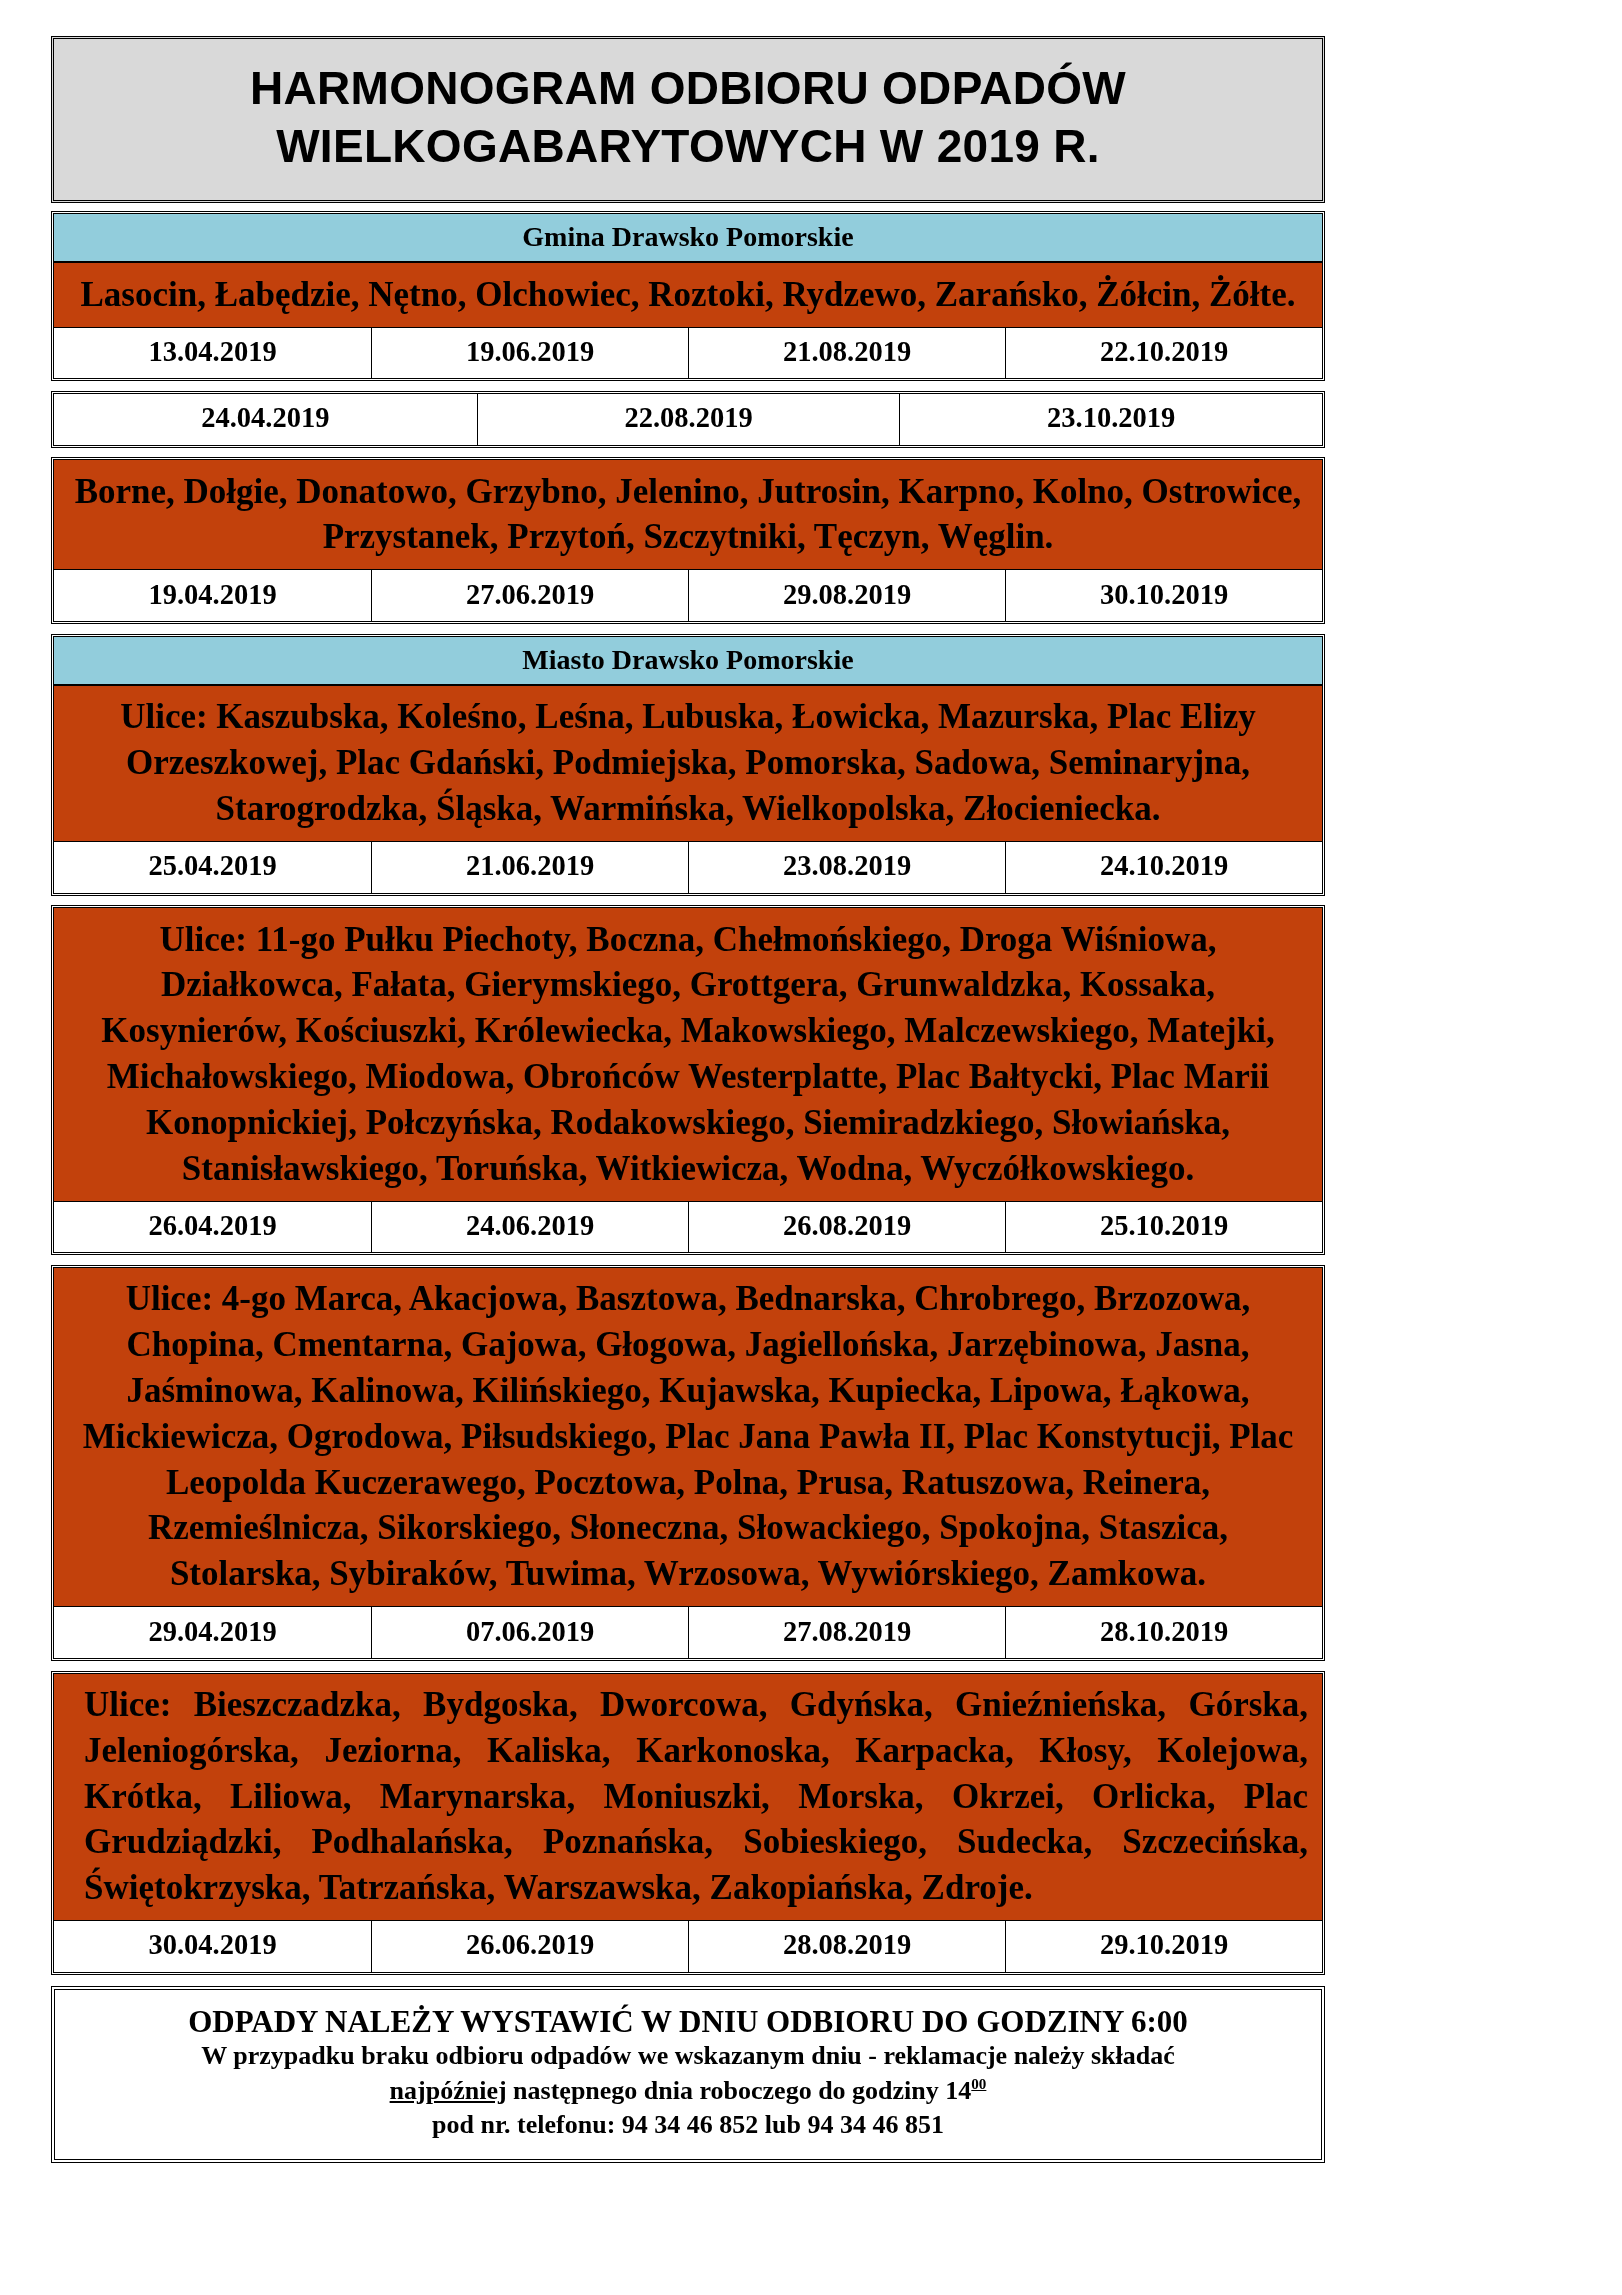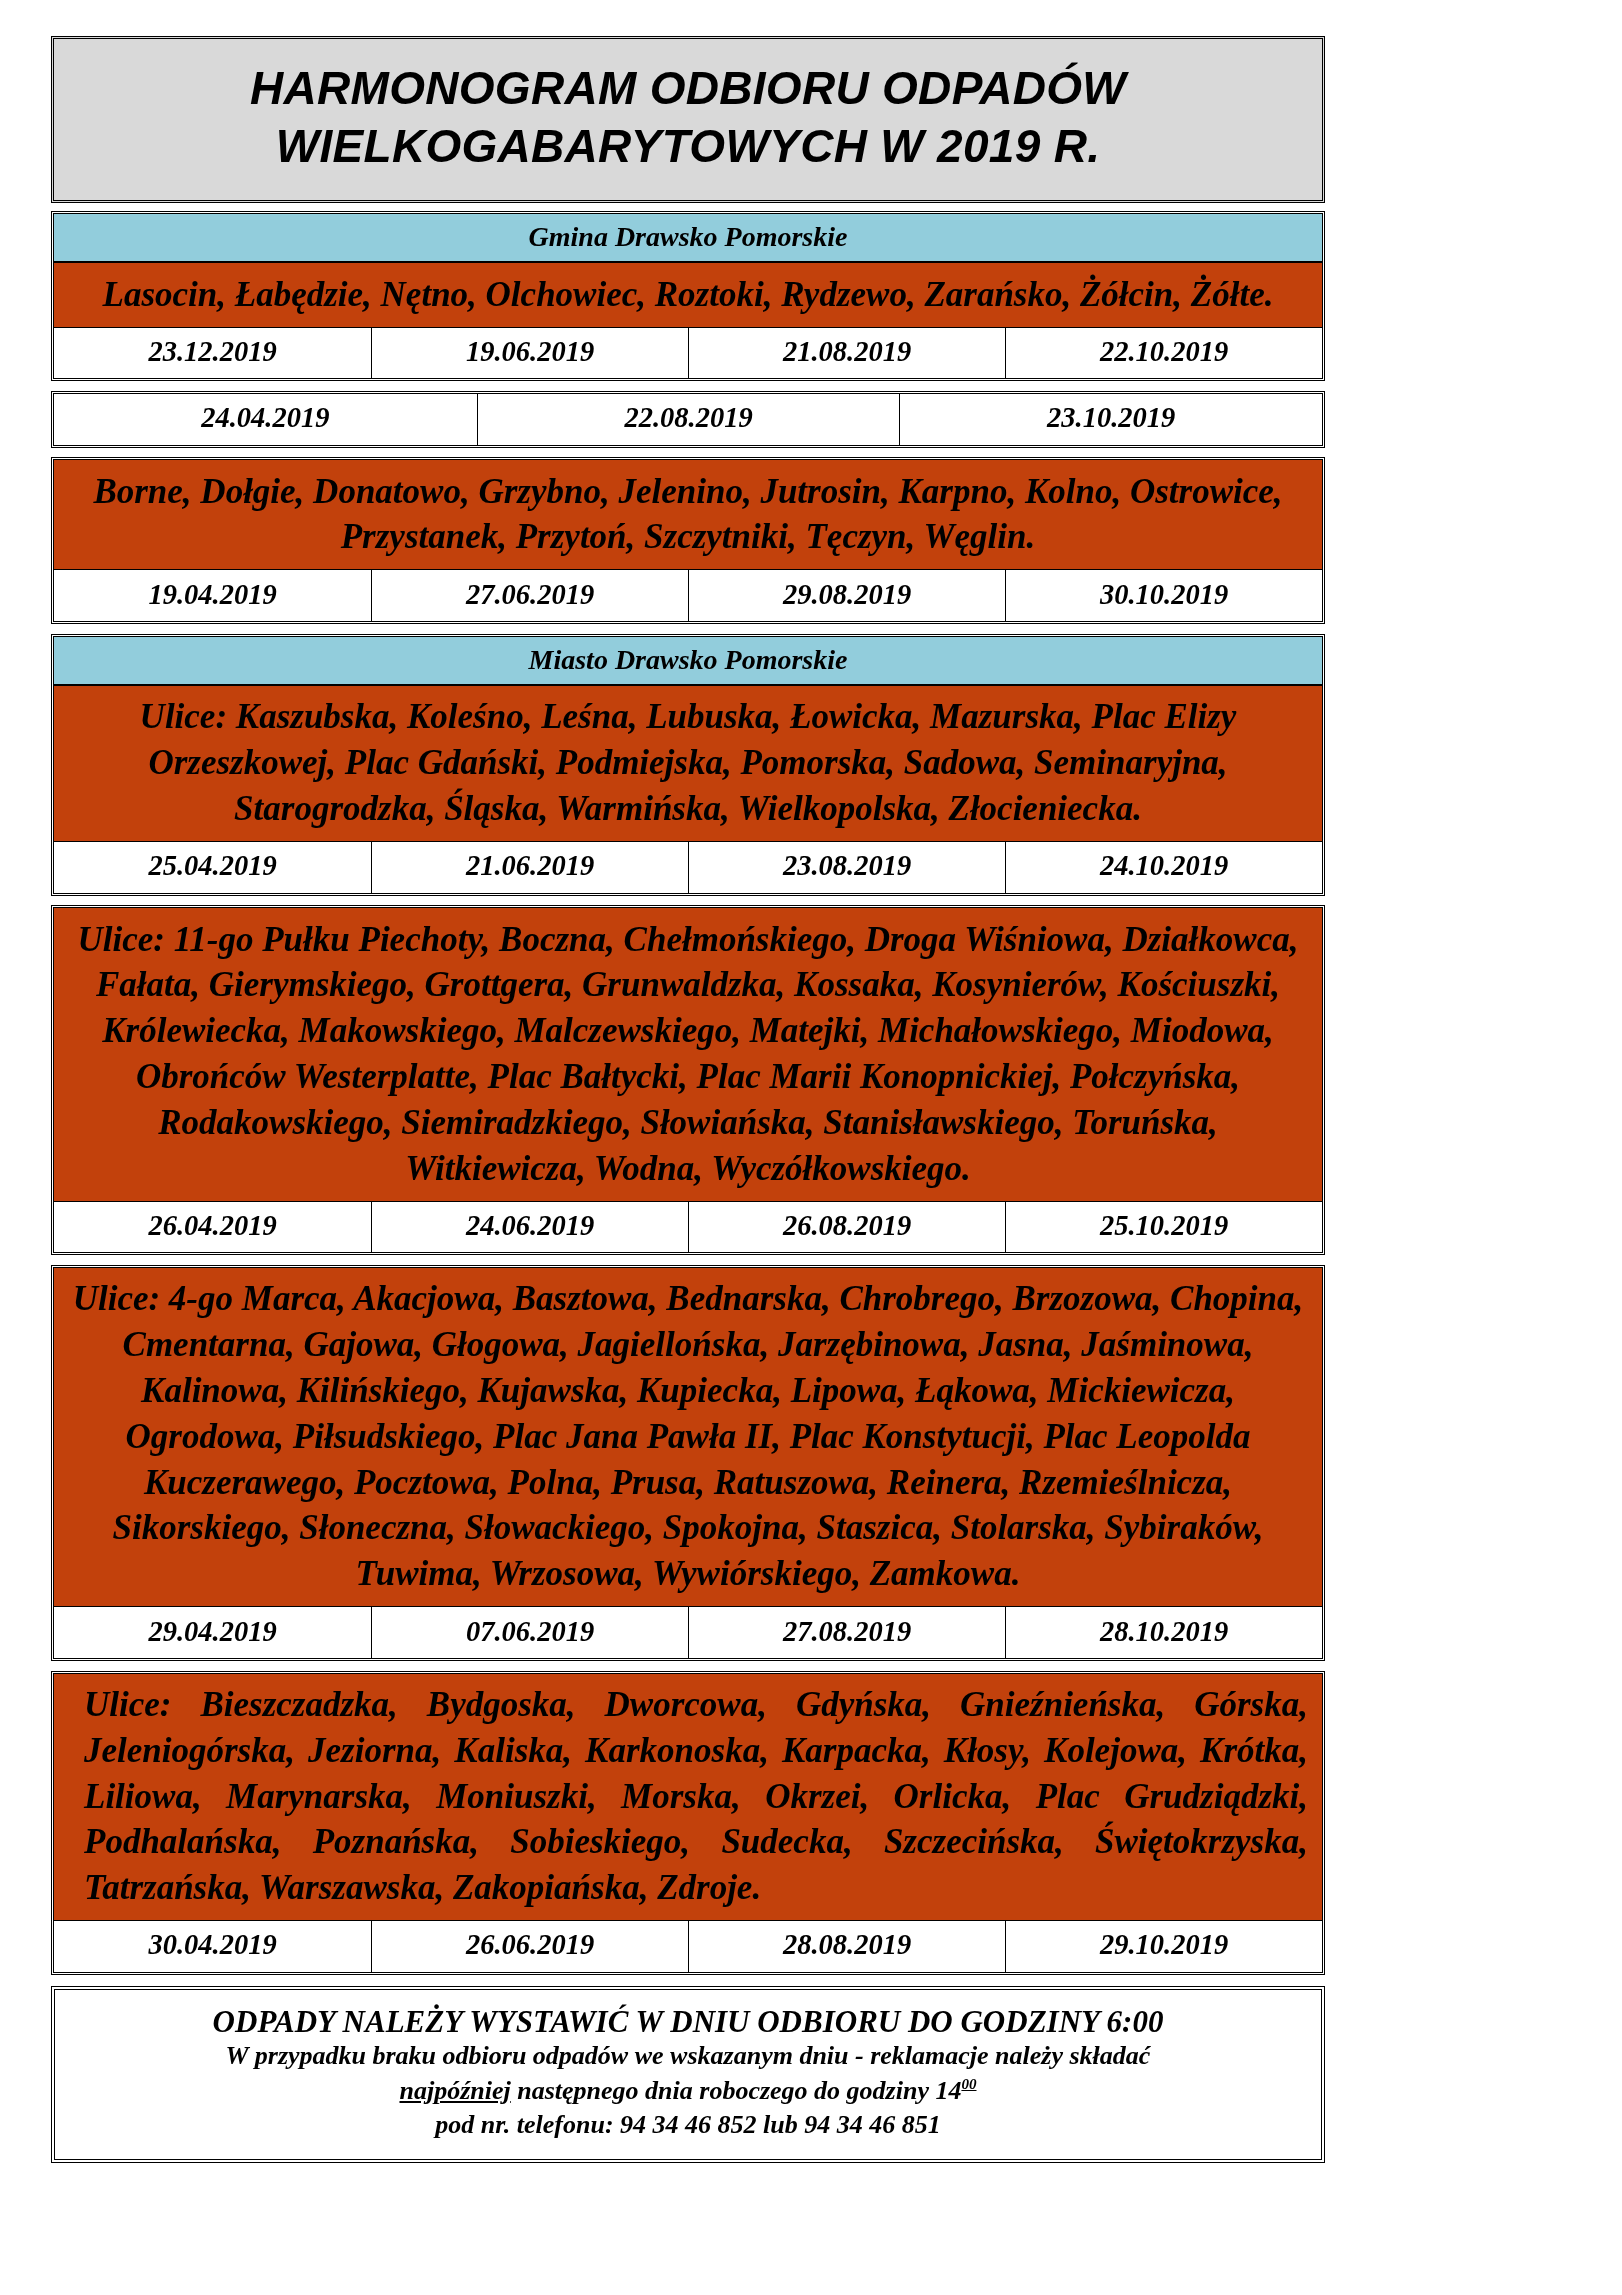--- a/index.html
+++ b/index.html
@@ -15,21 +15,20 @@
     color: #000000;
     -webkit-font-smoothing: antialiased;
   }
 
   .page {
     position: relative;
     width: 1376px;
     height: 2295px;
     box-sizing: border-box;
     padding: 36px 51px 28px 51px;
-    font-style: italic;
   }
 
   
   .title-banner {
     background: #d9d9d9;
     border: 3.5px double #000000;
     padding: 21px 28px 25px 28px;
     text-align: center;
   }
   .title-line {
@@ -131,21 +130,21 @@
   <div class="title-banner">
     <div class="title-line">HARMONOGRAM ODBIORU ODPADÓW</div>
     <div class="title-line">WIELKOGABARYTOWYCH W 2019 R.</div>
   </div>
 
   <div id="sections-root">
       <div class="group first">
         <div class="section-head">Gmina Drawsko Pomorskie</div>
         <div class="area">Lasocin, Łabędzie, Nętno, Olchowiec, Roztoki, Rydzewo, Zarańsko, Żółcin, Żółte.</div>
         <div class="dates">
-          <div class="cell">23.12.2019</div>
+          <div class="cell">13.04.2019</div>
           <div class="cell">19.06.2019</div>
           <div class="cell">21.08.2019</div>
           <div class="cell">22.10.2019</div>
         </div>
       </div>
       <div class="group">
         <div class="dates">
           <div class="cell">24.04.2019</div>
           <div class="cell">22.08.2019</div>
           <div class="cell">23.10.2019</div>

